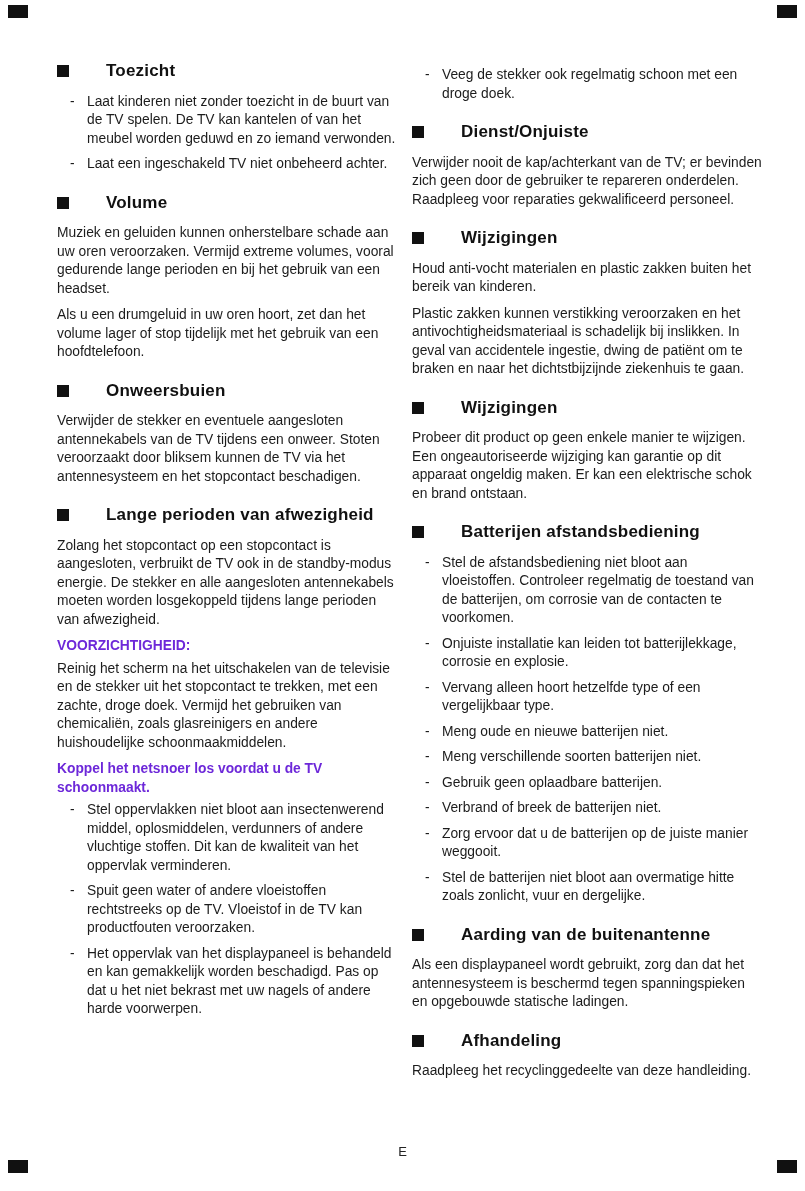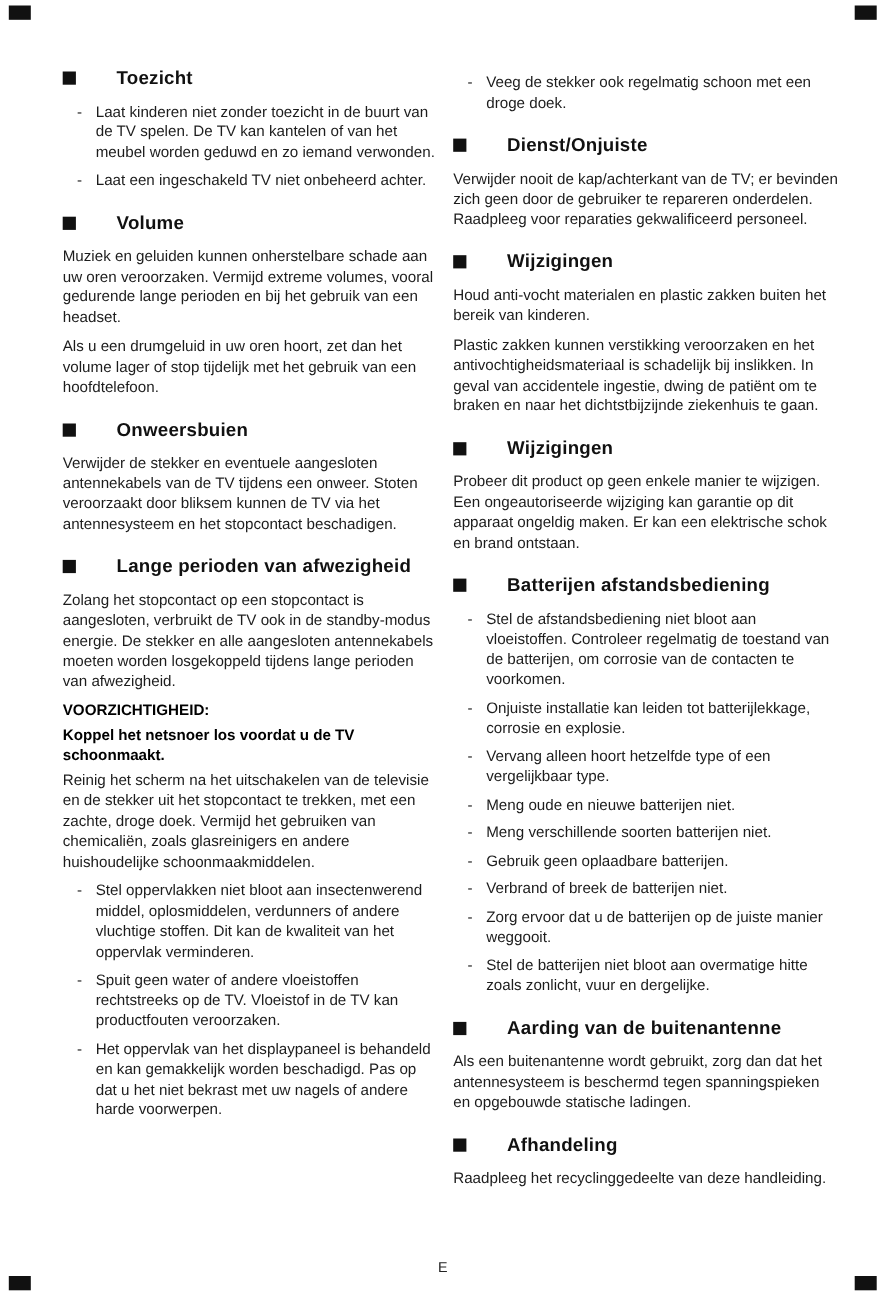--- a/index.html
+++ b/index.html
@@ -59,21 +59,21 @@
     color: #111;
     letter-spacing: 0.2px;
     margin-left: 24px;
   }
 
   .para {
     margin: 0 0 8px 0;
   }
   .para.bold {
     font-weight: bold;
-    color: #000000;
+    color: #6d28d9;
     margin: 0 0 4px 0;
   }
 
   .bullet-item {
     display: flex;
     margin: 0 0 7px 0;
     padding-left: 13px;
   }
   .col .bullet-item:first-child { margin-top: 4px; }
   .dash {
@@ -126,22 +126,22 @@
         <span class="square"></span>
         <span class="heading-text">Onweersbuien</span>
       </div>
       <p class="para">Verwijder de stekker en eventuele aangesloten antennekabels van de TV tijdens een onweer. Stoten veroorzaakt door bliksem kunnen de TV via het antennesysteem en het stopcontact beschadigen.</p>
       <div class="section-heading">
         <span class="square"></span>
         <span class="heading-text">Lange perioden van afwezigheid</span>
       </div>
       <p class="para">Zolang het stopcontact op een stopcontact is aangesloten, verbruikt de TV ook in de standby-modus energie. De stekker en alle aangesloten antennekabels moeten worden losgekoppeld tijdens lange perioden van afwezigheid.</p>
       <p class="para bold">VOORZICHTIGHEID:</p>
+      <p class="para">Reinig het scherm na het uitschakelen van de televisie en de stekker uit het stopcontact te trekken, met een zachte, droge doek. Vermijd het gebruiken van chemicaliën, zoals glasreinigers en andere huishoudelijke schoonmaakmiddelen.</p>
       <p class="para bold">Koppel het netsnoer los voordat u de TV schoonmaakt.</p>
-      <p class="para">Reinig het scherm na het uitschakelen van de televisie en de stekker uit het stopcontact te trekken, met een zachte, droge doek. Vermijd het gebruiken van chemicaliën, zoals glasreinigers en andere huishoudelijke schoonmaakmiddelen.</p>
       <div class="bullet-item">
         <span class="dash">-</span>
         <span class="bullet-text">Stel oppervlakken niet bloot aan insectenwerend middel, oplosmiddelen, verdunners of andere vluchtige stoffen. Dit kan de kwaliteit van het oppervlak verminderen.</span>
       </div>
       <div class="bullet-item">
         <span class="dash">-</span>
         <span class="bullet-text">Spuit geen water of andere vloeistoffen rechtstreeks op de TV. Vloeistof in de TV kan productfouten veroorzaken.</span>
       </div>
       <div class="bullet-item">
         <span class="dash">-</span>
@@ -206,21 +206,21 @@
         <span class="bullet-text">Zorg ervoor dat u de batterijen op de juiste manier weggooit.</span>
       </div>
       <div class="bullet-item">
         <span class="dash">-</span>
         <span class="bullet-text">Stel de batterijen niet bloot aan overmatige hitte zoals zonlicht, vuur en dergelijke.</span>
       </div>
       <div class="section-heading">
         <span class="square"></span>
         <span class="heading-text">Aarding van de buitenantenne</span>
       </div>
-      <p class="para">Als een buitenantenne wordt gebruikt, zorg dan dat het antennesysteem is beschermd tegen spanningspieken en opgebouwde statische ladingen.</p>
+      <p class="para">Als een displaypaneel wordt gebruikt, zorg dan dat het antennesysteem is beschermd tegen spanningspieken en opgebouwde statische ladingen.</p>
       <div class="section-heading">
         <span class="square"></span>
         <span class="heading-text">Afhandeling</span>
       </div>
       <p class="para">Raadpleeg het recyclinggedeelte van deze handleiding.</p>
     </div>
 
   <div class="footer">E</div>
 
 </div>

